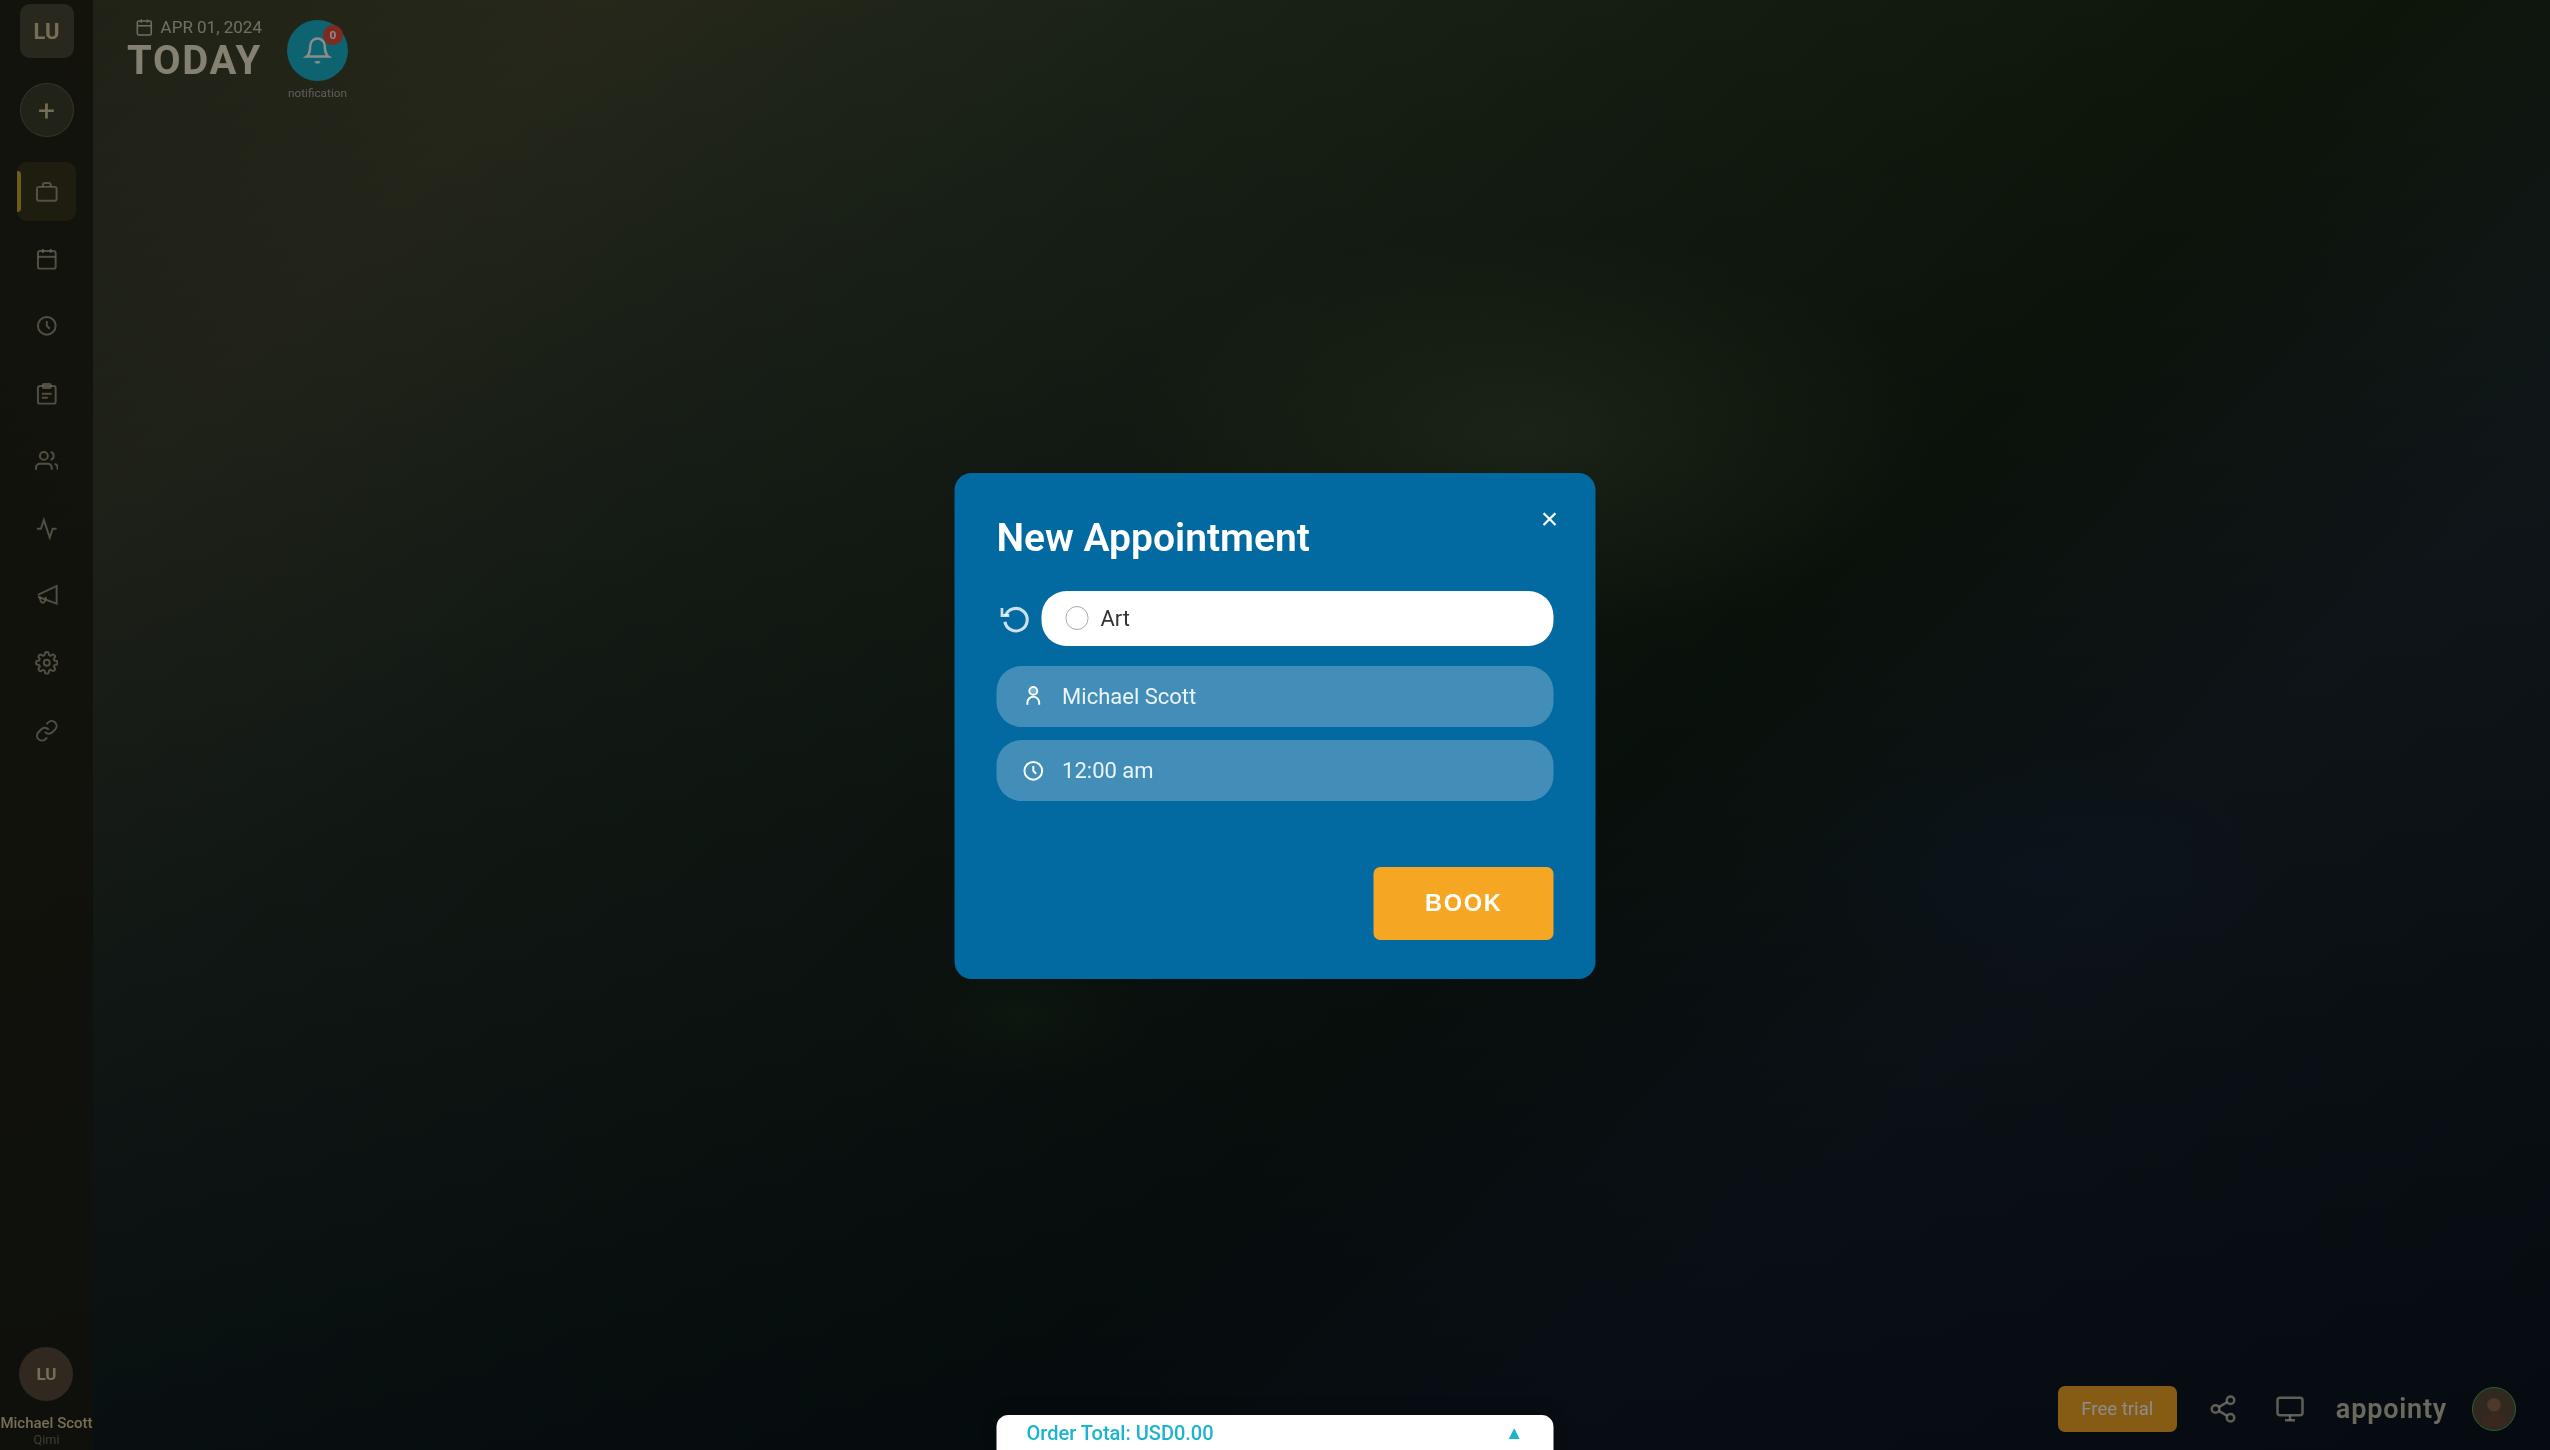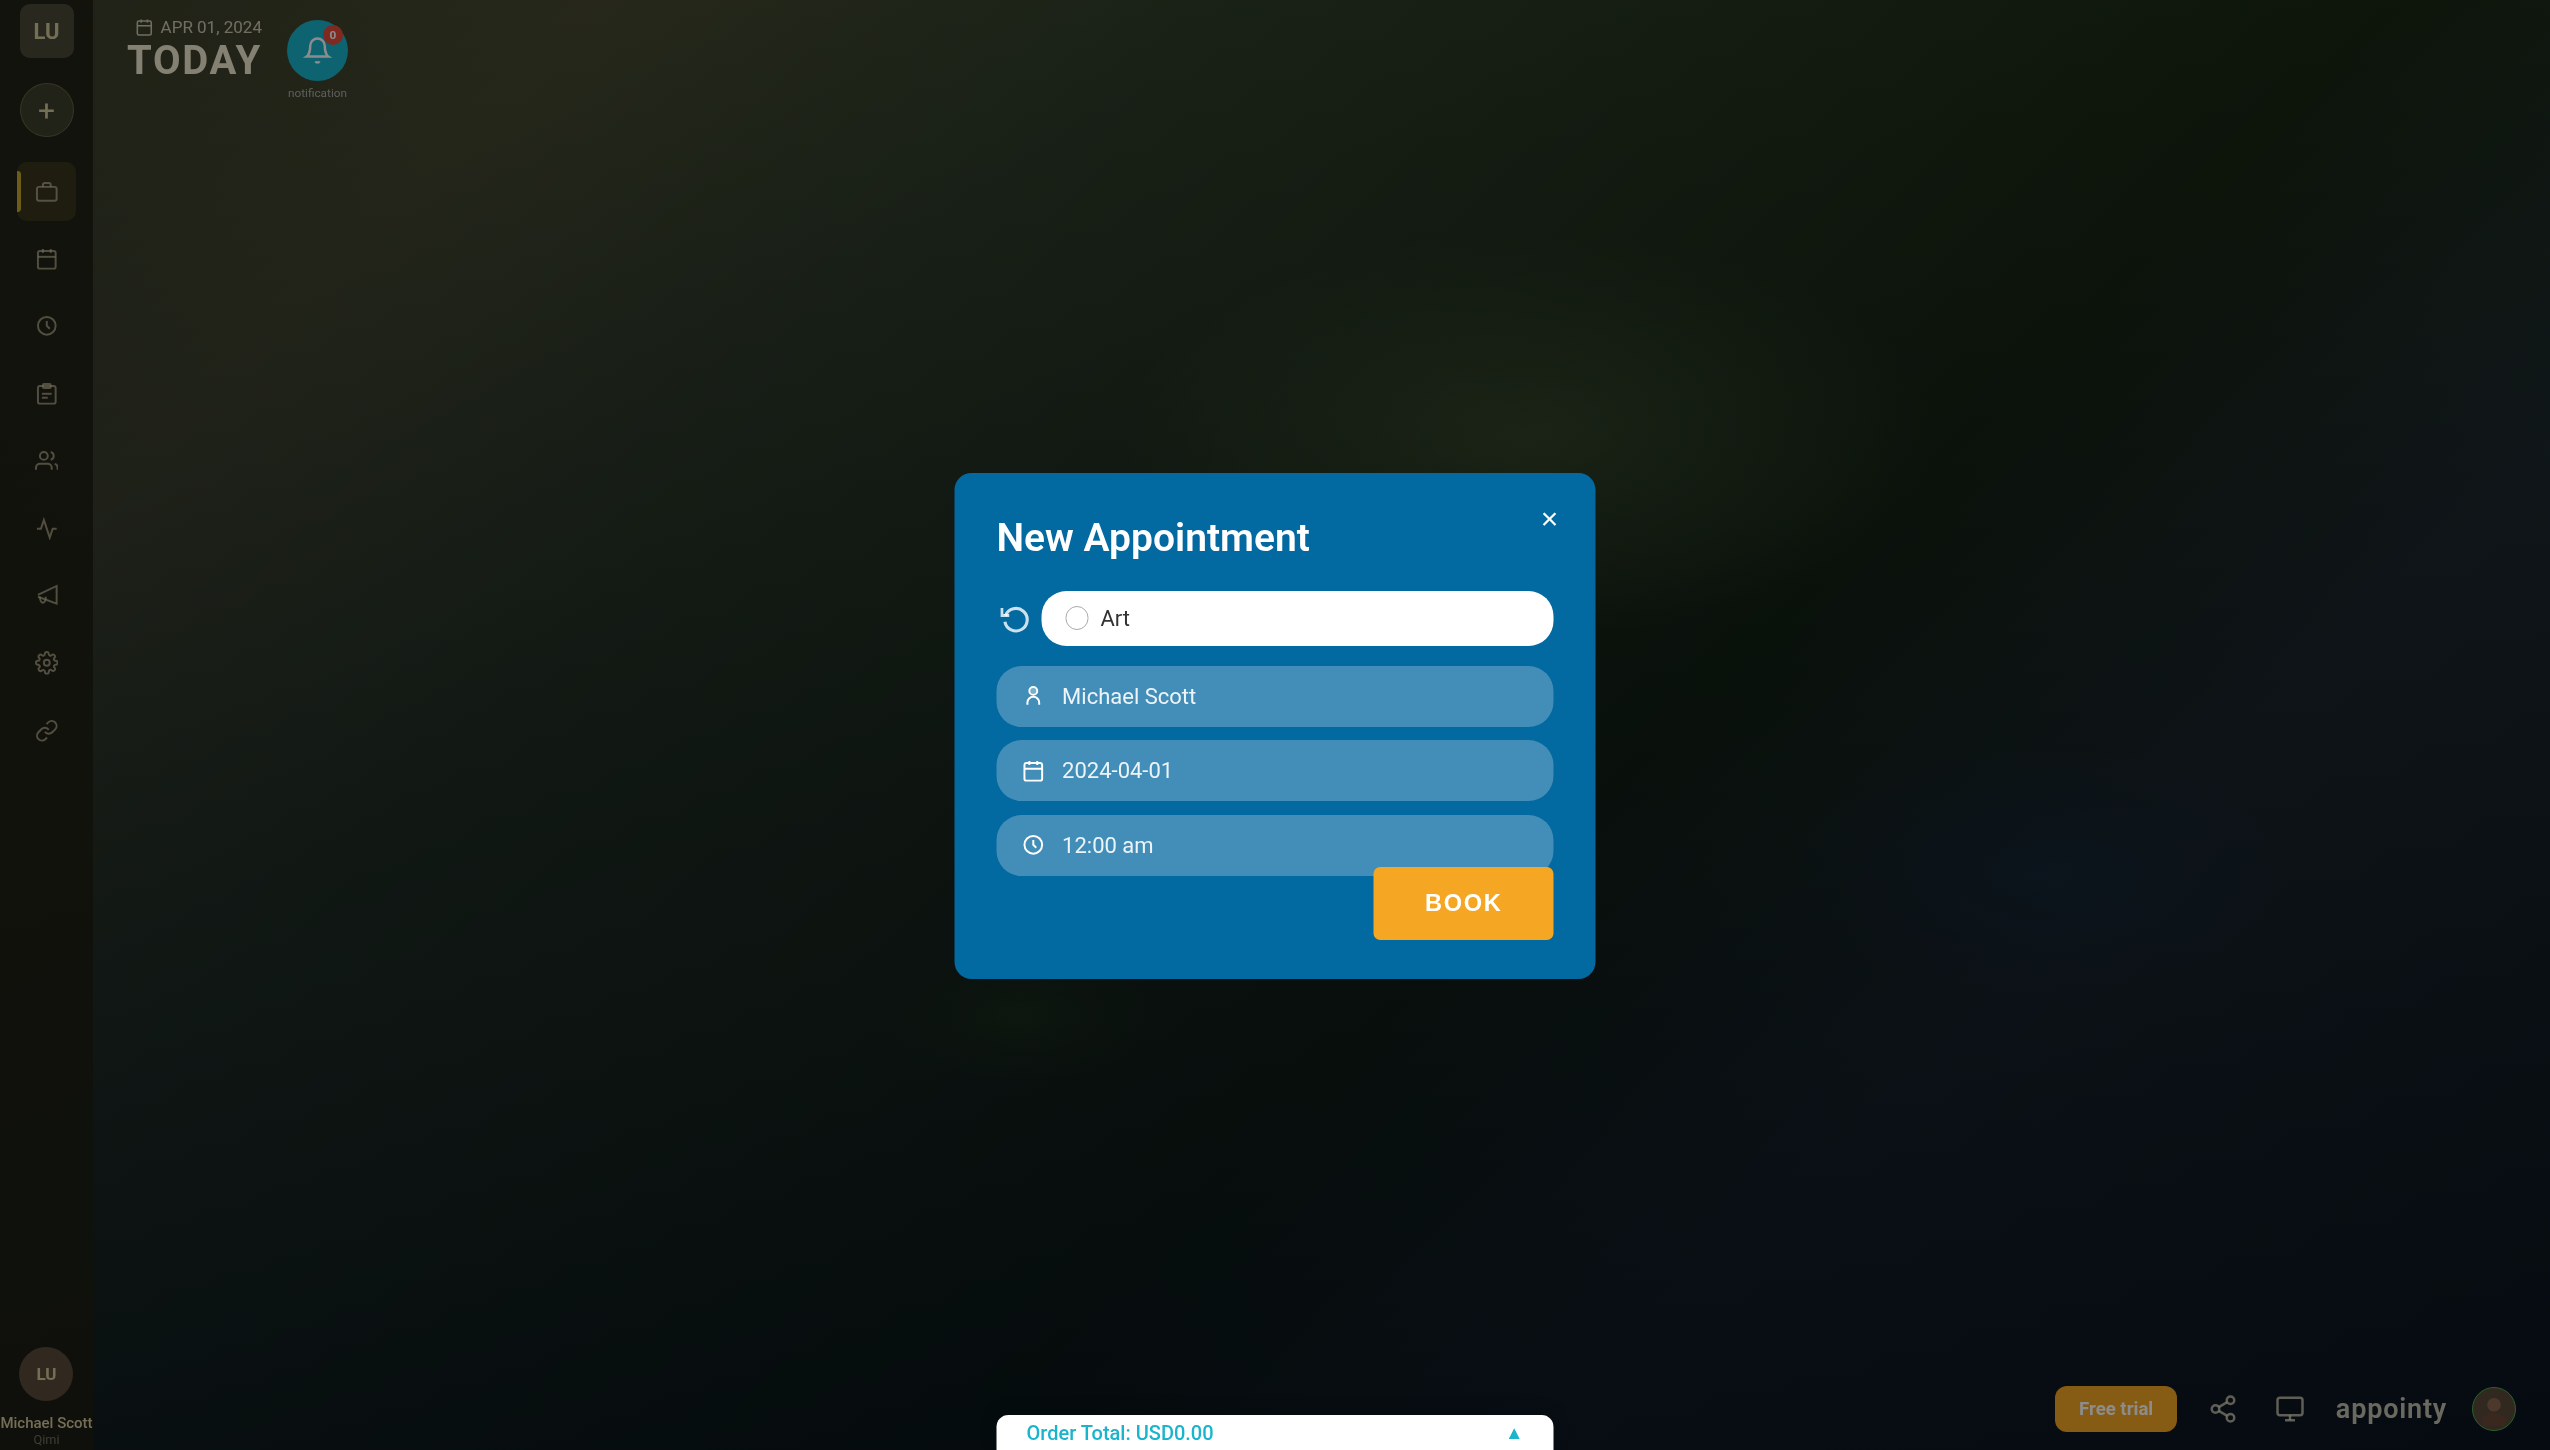--- a/index.html
+++ b/index.html
@@ -440,23 +440,23 @@
       justify-content: flex-end;
       padding: 0 34px;
       gap: 25px;
       z-index: 5;
     }
 
     .free-trial-badge {
       background: #f5a623;
       color: white;
       padding: 11.8px 23.6px;
-      border-radius: 12px;
+      border-radius: 7px;
       font-size: 18.6px;
-      font-weight: 700;
+      font-weight: 400;
     }
 
     .bottom-icon {
       width: 42px;
       height: 42px;
       display: flex;
       align-items: center;
       justify-content: center;
       color: rgba(240,235,210,0.7);
       font-size: 23.6px;
@@ -651,31 +651,20 @@
     <div class="field-icon">
       <svg width="23.6" height="23.6" viewBox="0 0 24 24" fill="none" stroke="white" stroke-width="2">
         <circle cx="12" cy="7" r="4"></circle>
           <path d="M6 21v-2a6 6 0 0 1 12 0v2"></path>
         <circle cx="12" cy="7" r="3" stroke="none" fill="rgba(255,255,255,0.3)"></circle>
       </svg>
     </div>
     <span class="field-text">Michael Scott</span>
   </div>
 
-  <div class="form-field">
-    <div class="field-icon">
-      <svg width="23.6" height="23.6" viewBox="0 0 24 24" fill="none" stroke="white" stroke-width="2">
-        <rect x="3" y="4" width="18" height="18" rx="2"></rect>
-          <line x1="3" y1="10" x2="21" y2="10"></line>
-          <line x1="8" y1="2" x2="8" y2="6"></line>
-          <line x1="16" y1="2" x2="16" y2="6"></line>
-      </svg>
-    </div>
-    <span class="field-text">2024-04-01</span>
-  </div>
 
   <div class="form-field">
     <div class="field-icon">
       <svg width="23.6" height="23.6" viewBox="0 0 24 24" fill="none" stroke="white" stroke-width="2">
         <circle cx="12" cy="12" r="9"></circle>
           <polyline points="12 7 12 12 15 15"></polyline>
       </svg>
     </div>
     <span class="field-text">12:00 am</span>
   </div>

